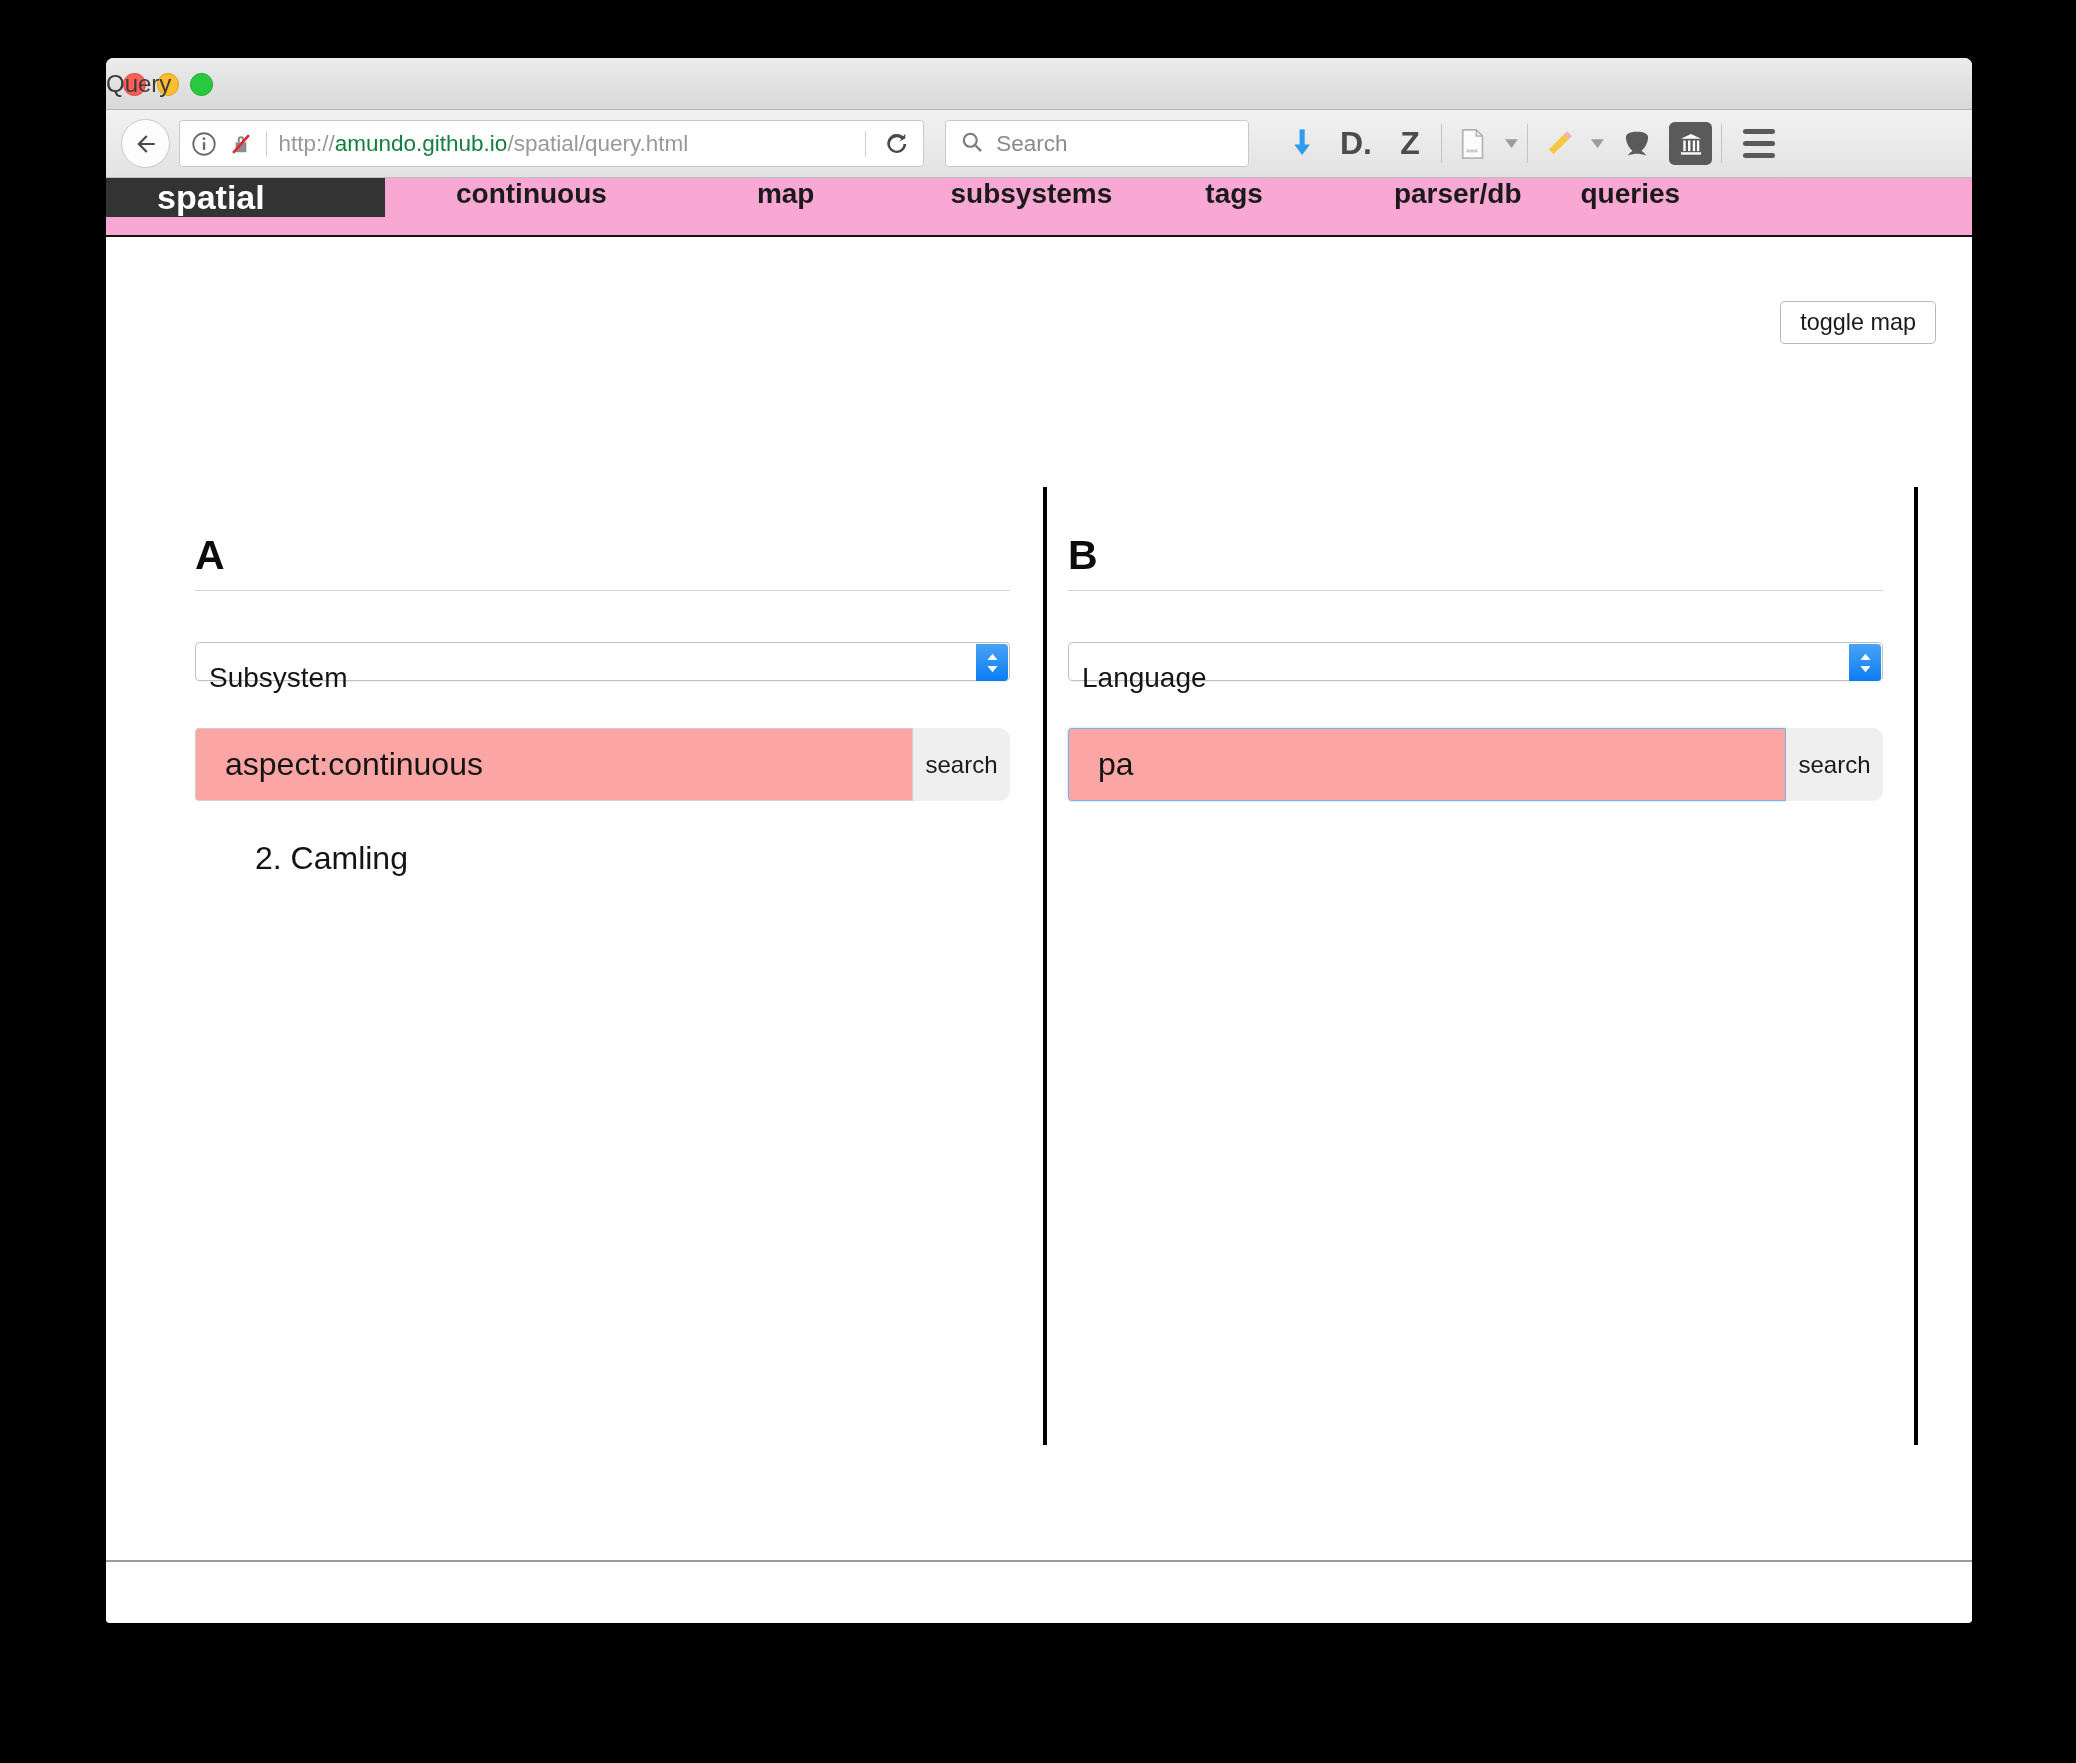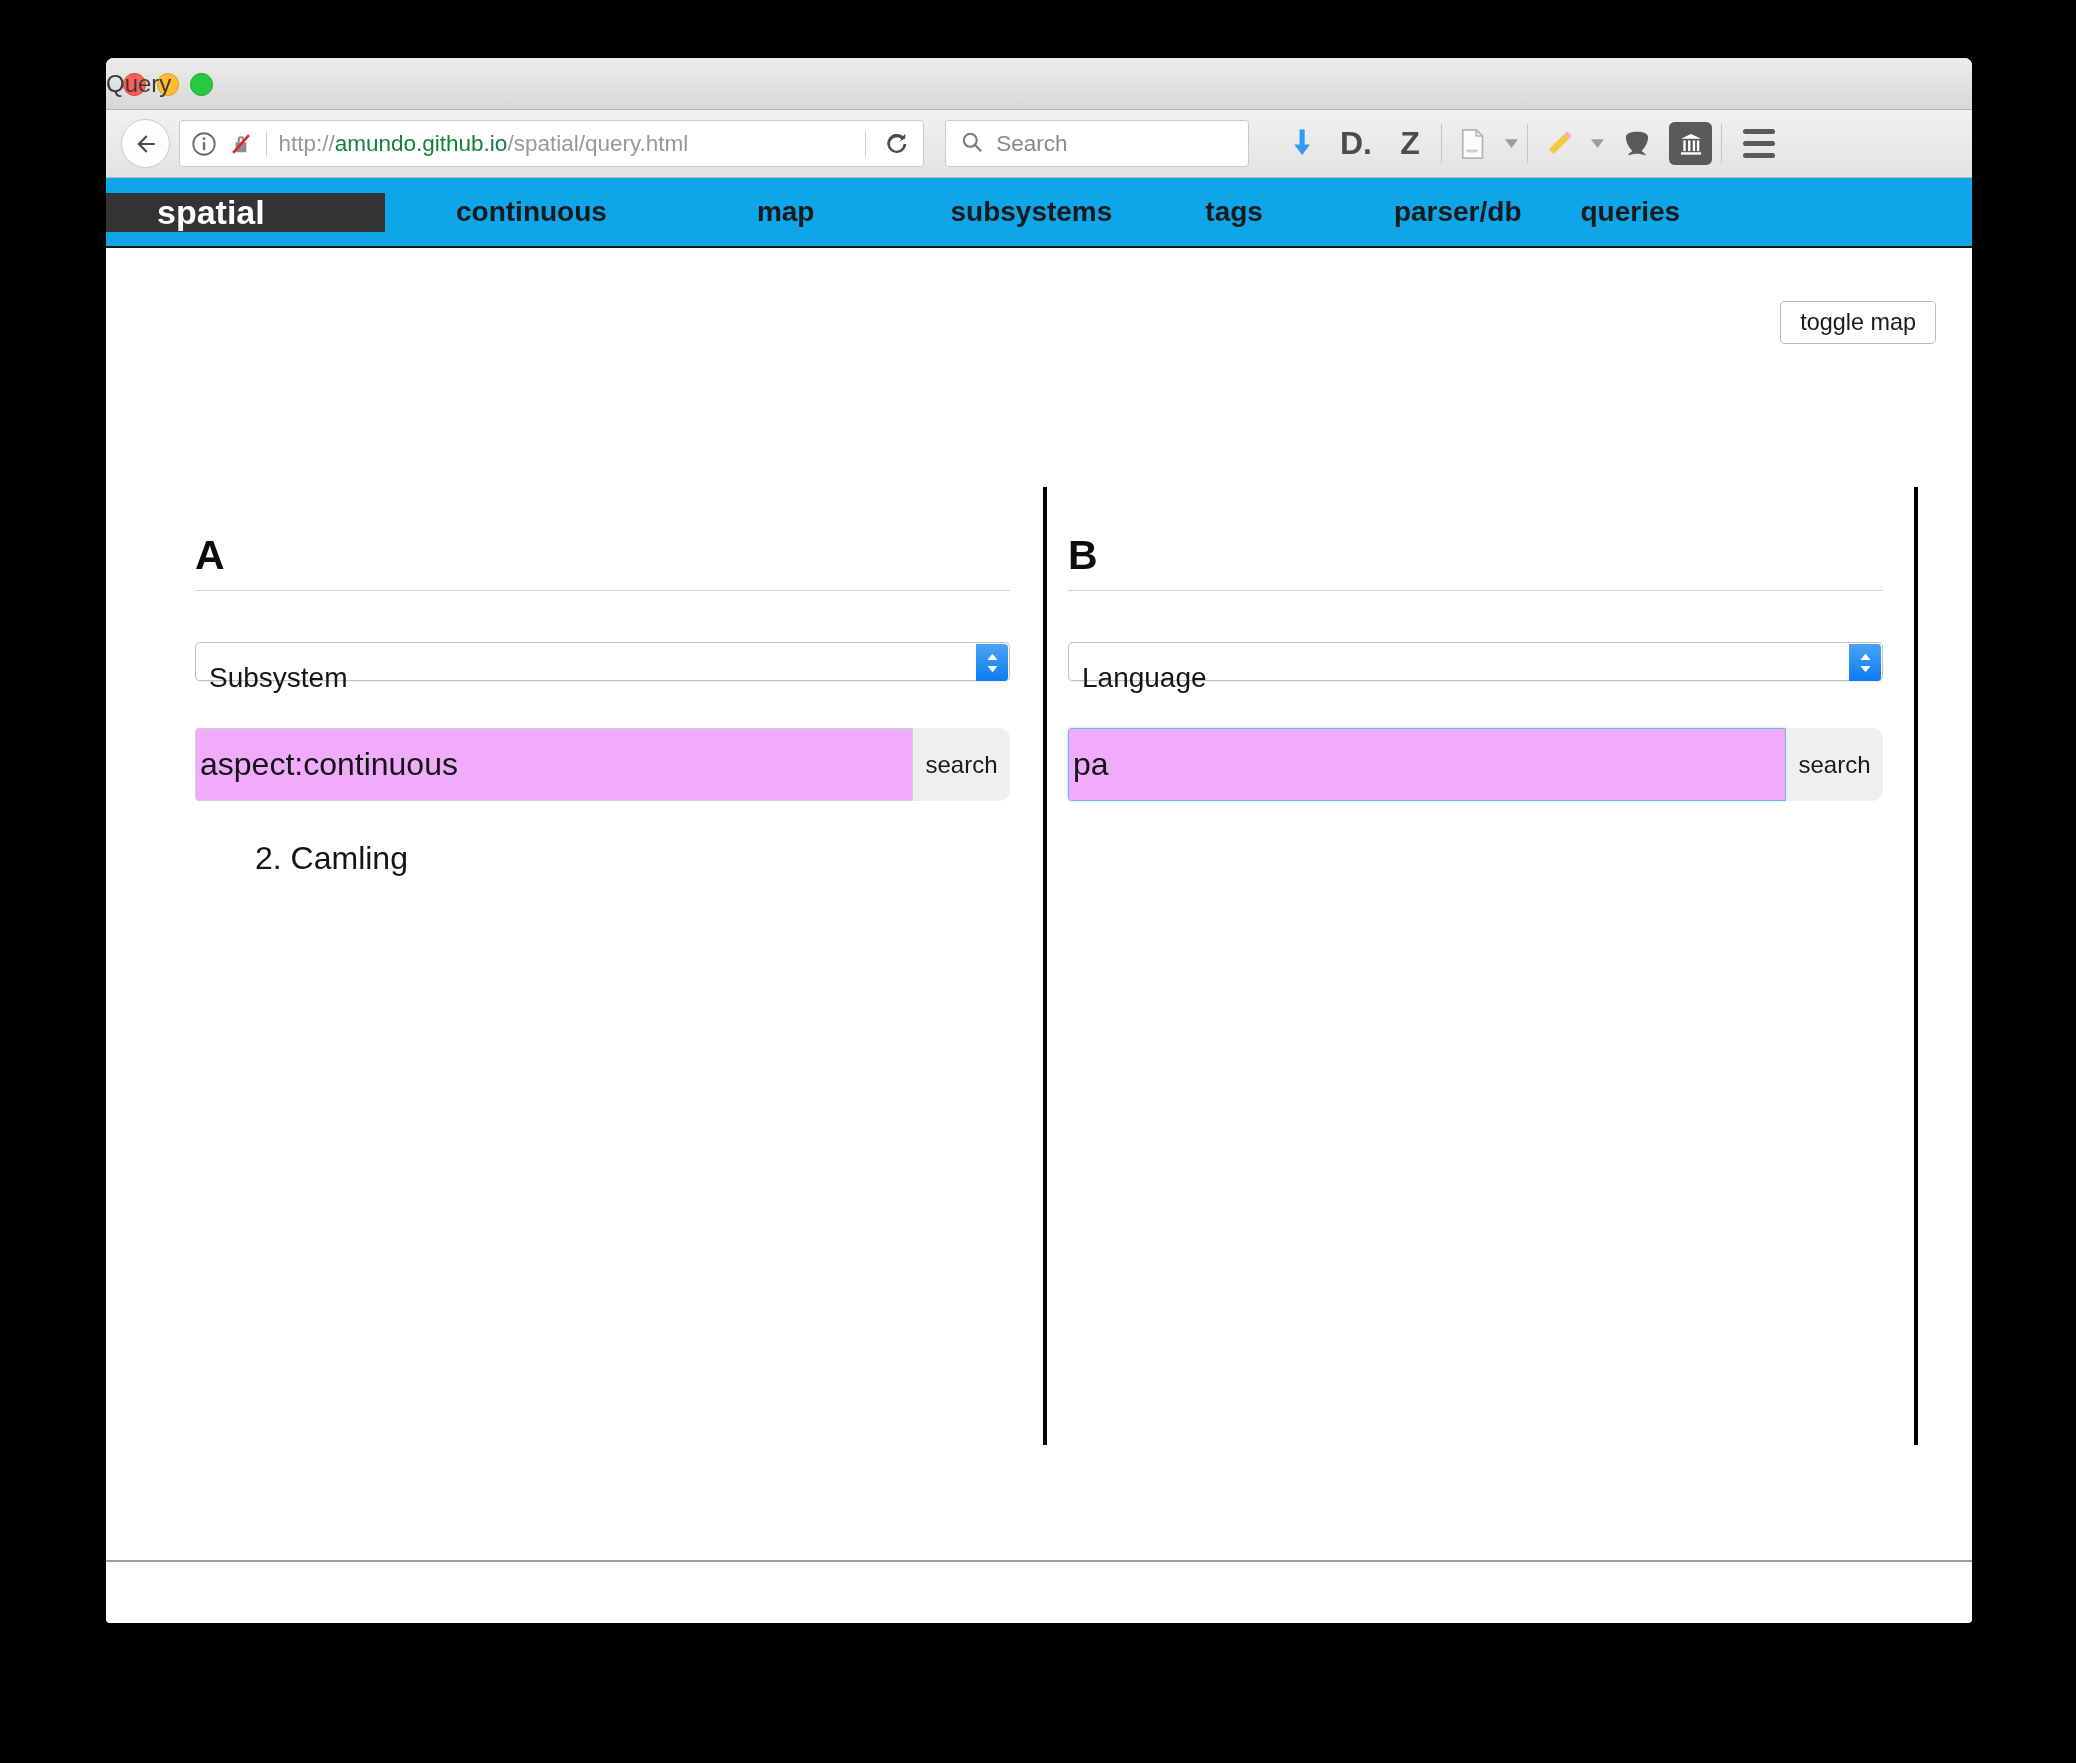--- a/index.html
+++ b/index.html
@@ -151,25 +151,25 @@
 
   
   .page {
     position: relative;
     height: 1443px;
     background: #ffffff;
   }
 
   .site-nav {
     position: relative;
-    height: 70px;
-    background: #0ea5e9;
+    height: 59px;
+    background: #f9a8d4;
     border-bottom: 2.8px solid #141414;
     display: flex;
-    align-items: center;
+    align-items: flex-start;
   }
   .brand {
     width: 279px;
     background: #333333;
     color: #ffffff;
     font-size: 34px;
     font-weight: bold;
     display: flex;
     align-items: center;
     padding-left: 51px;
@@ -275,26 +275,26 @@
 
   .search-row {
     margin-top: 47px;
     display: flex;
     align-items: stretch;
     height: 73px;
     width: 100%;
   }
   .text-input {
     flex: 1;
-    background: #f0abfc;
+    background: #fca5a5;
     border: 0.9px solid #cfcfcf;
     border-radius: 3.7px 0 0 3.7px;
     display: flex;
     align-items: center;
-    padding-left: 4px;
+    padding-left: 29px;
     font-size: 32px;
     color: #141414;
     font-family: "Liberation Sans", sans-serif;
   }
   .text-input.focused {
     border: 1.9px solid #76b4e8;
     box-shadow: 0 0 2.8px rgba(118,180,232,0.6);
   }
   .search-btn {
     flex: none;

